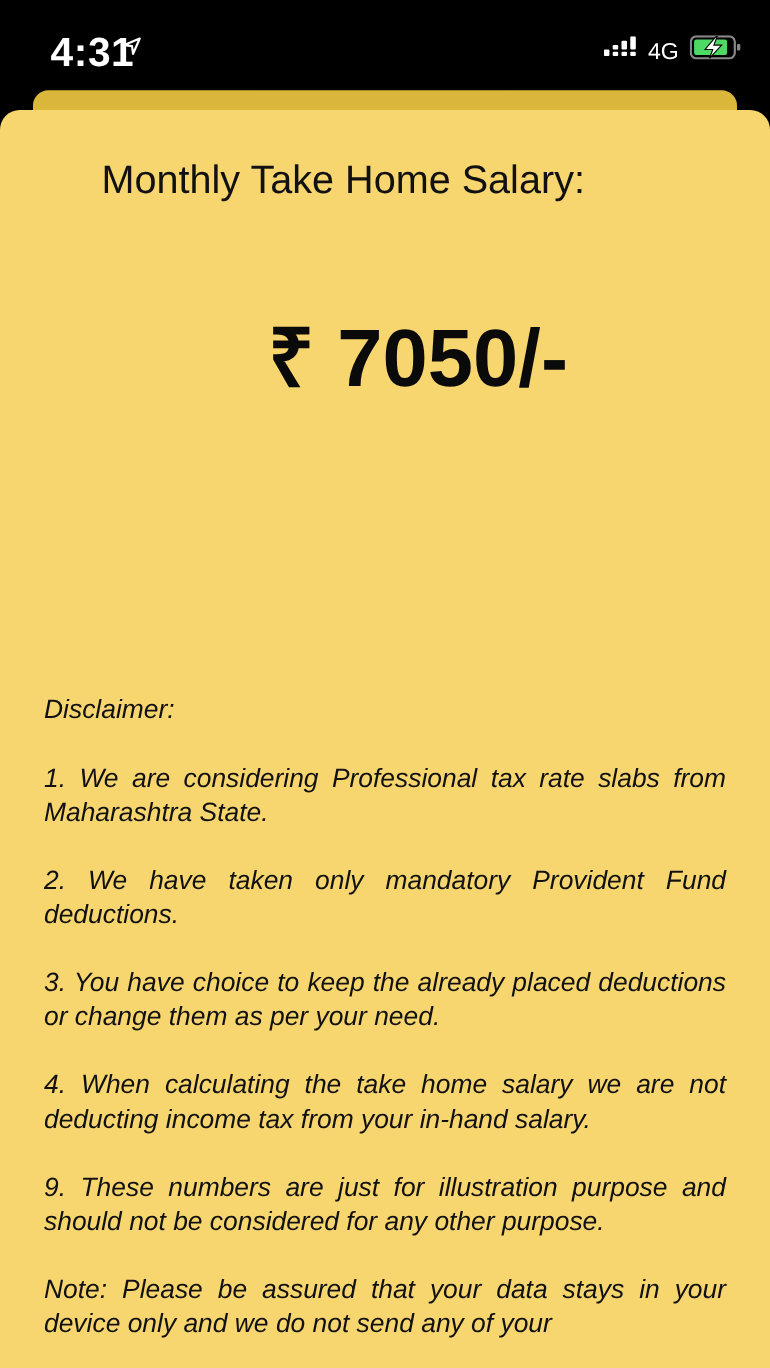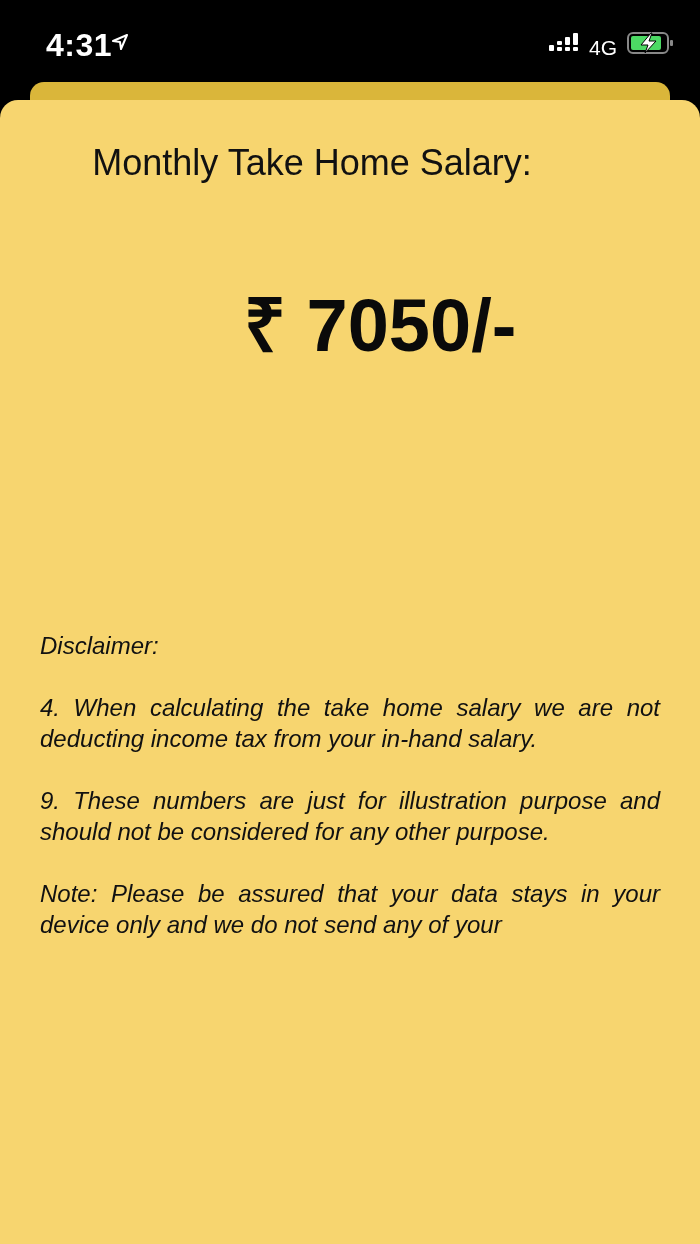--- a/index.html
+++ b/index.html
@@ -8,21 +8,21 @@
       background: #000000;
       font-family: "Liberation Sans", sans-serif;
       position: relative;
     }
     .status-bar {
       position: absolute; left: 0; top: 0; width: 700px; height: 80px;
       color: #fff;
     }
     .time {
       position: absolute; left: 46px; top: 27px;
-      font-size: 32px; font-weight: bold; letter-spacing: 0.5px;
+      font-size: 37px; font-weight: bold; letter-spacing: 0.5px;
     }
     .loc-icon { position: absolute; left: 111px; top: 33px; width: 18px; height: 18px; }
     .signal-icon { position: absolute; left: 549px; top: 33px; width: 30px; height: 20px; }
     .net-label { position: absolute; left: 589px; top: 36px; font-size: 21px; font-weight: normal; }
     .battery-icon { position: absolute; left: 627px; top: 32px; width: 48px; height: 22px; }
     .back-card {
       position: absolute; left: 30px; top: 82px; width: 640px; height: 60px;
       background: #dab63a; border-radius: 14px 14px 0 0;
     }
     .sheet {
@@ -70,17 +70,20 @@
 </div>
 
 <div class="back-card"></div>
 
 <div class="sheet">
   <div class="title">Monthly Take Home Salary:</div>
   <div class="amount">₹ 7050/-</div>
 
   <div class="disclaimer">
     <p>Disclaimer:</p>
+    <p>1. We are considering Professional tax rate slabs from Maharashtra State.</p>
+    <p>2. We have taken only mandatory Provident Fund deductions.</p>
+    <p>3. You have choice to keep the already placed deductions or change them as per your need.</p>
     <p>4. When calculating the take home salary we are not deducting income tax from your in-hand salary.</p>
     <p>9. These numbers are just for illustration purpose and should not be considered for any other purpose.</p>
     <p>Note: Please be assured that your data stays in your device only and we do not send any of your</p>
   </div>
 </div>
 
 </body></html>

